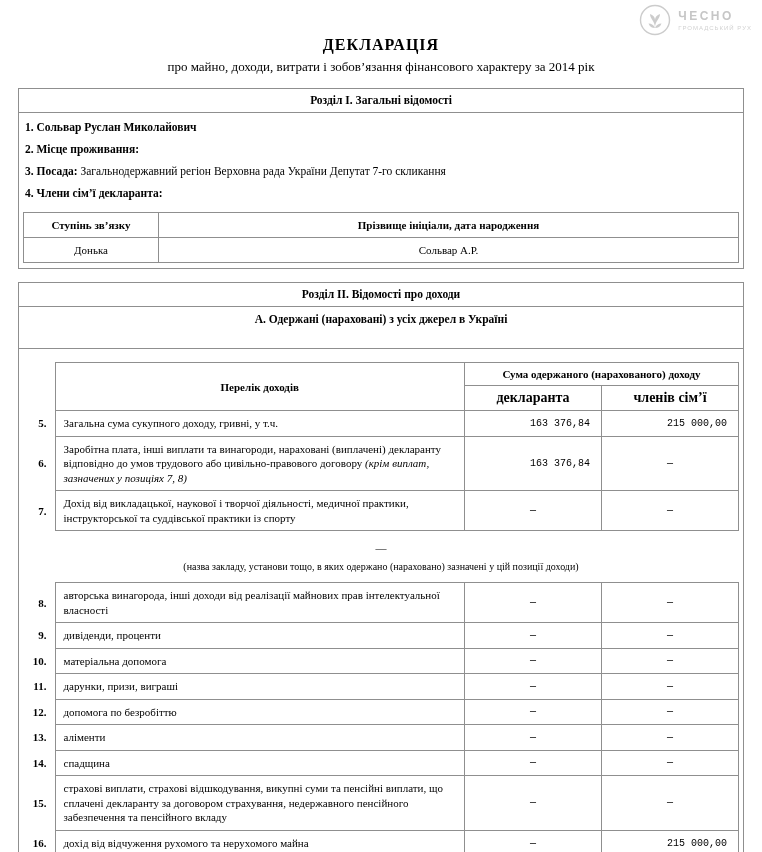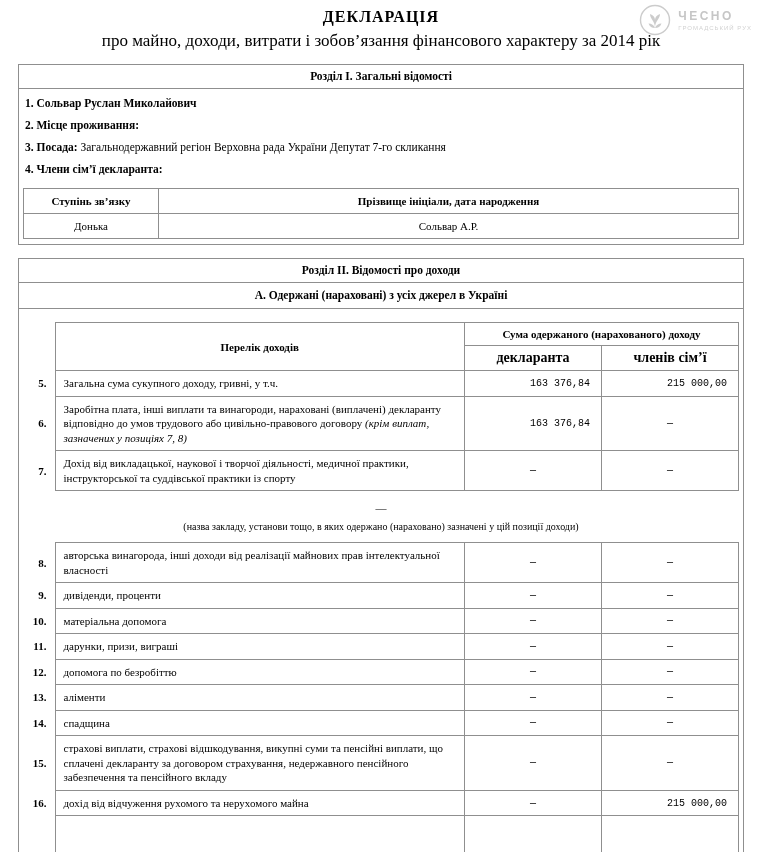--- a/index.html
+++ b/index.html
@@ -4,32 +4,32 @@
 <style>
   * { margin:0; padding:0; box-sizing:border-box; }
   html,body { background:#ffffff; }
   body {
     width:762px; height:852px; overflow:hidden;
     font-family:"Liberation Serif","DejaVu Serif",serif;
     color:#000;
   }
   .page { position:relative; width:762px; height:852px; padding:8px 18px 0; overflow:hidden; background:#fff; }
 
-  .doc-title { text-align:center; font-size:16px; font-weight:bold; letter-spacing:1px; }
-  .doc-subtitle { text-align:center; font-size:17px; margin-top:5px; }
+  .doc-title { text-align:center; font-size:16px; font-weight:bold; letter-spacing:1px;margin-top:28px; }
+  .doc-subtitle { text-align:center; font-size:13px; margin-top:5px; }
 
   .logo { position:absolute; top:2px; right:10px; display:flex; align-items:center; gap:5px; }
   .logo svg { display:block; }
   .logo-name { font-family:"Liberation Sans",sans-serif; font-size:12px; font-weight:bold; letter-spacing:2.5px; color:#c6c6c6; line-height:1; }
   .logo-sub { font-family:"Liberation Sans",sans-serif; font-size:6px; letter-spacing:1px; color:#d2d2d2; margin-top:3px; }
 
   .section { border:1px solid #8f8f8f; margin-top:13px; background:#fff; }
   .section.cut { border-bottom:none; min-height:560px; }
   .section-header { text-align:center; font-weight:bold; font-size:11.5px; padding:5px 0 6px; border-bottom:1px solid #8f8f8f; }
-  .subsection-header { text-align:center; font-weight:bold; font-size:11.5px; padding:6px 0 7px; border-bottom:1px solid #8f8f8f; }
+  .subsection-header { text-align:center; font-weight:bold; font-size:11.5px; padding:6px 0 23px; border-bottom:1px solid #8f8f8f; }
 
   .section-body { padding:6px 4px 5px; }
   .info-item { font-size:11.5px; padding:2px 2px 8px; }
   .info-item .b { font-weight:bold; }
 
   .family-table { width:100%; border-collapse:collapse; table-layout:fixed; margin-top:5px; }
   .family-table col.fc1 { width:135px; }
   .family-table th, .family-table td { border:1px solid #8f8f8f; text-align:center; font-size:11px; padding:6px 4px; }
   .family-table th { font-weight:bold; }
 

